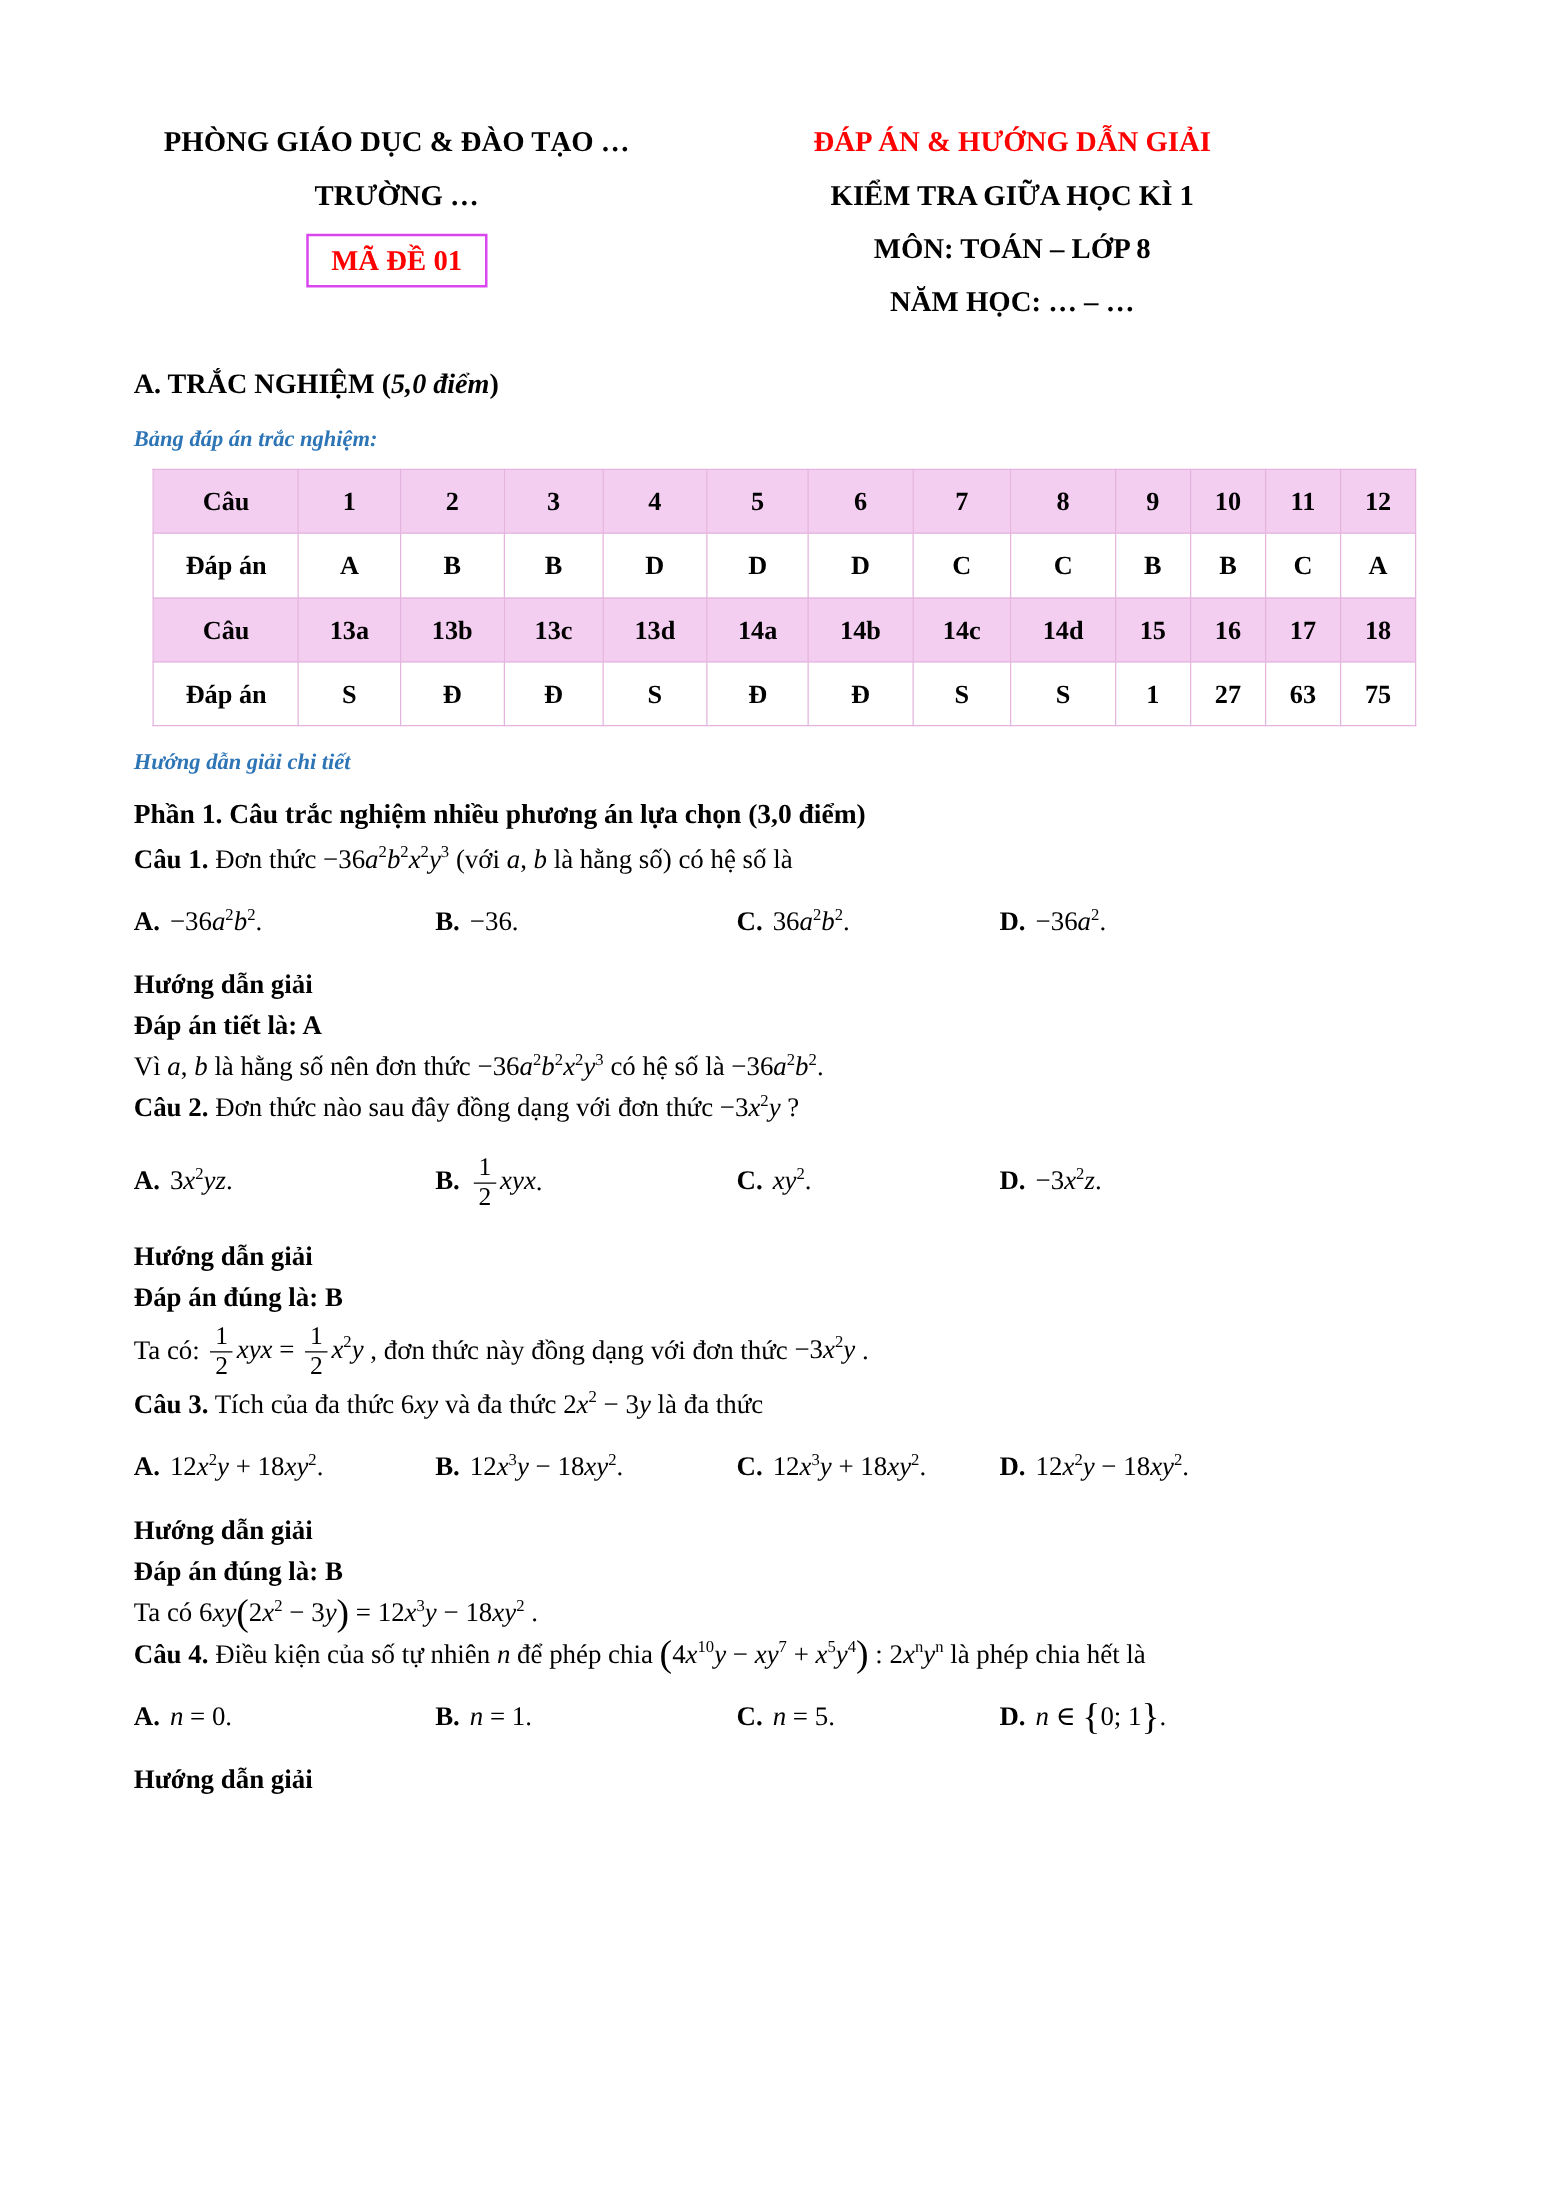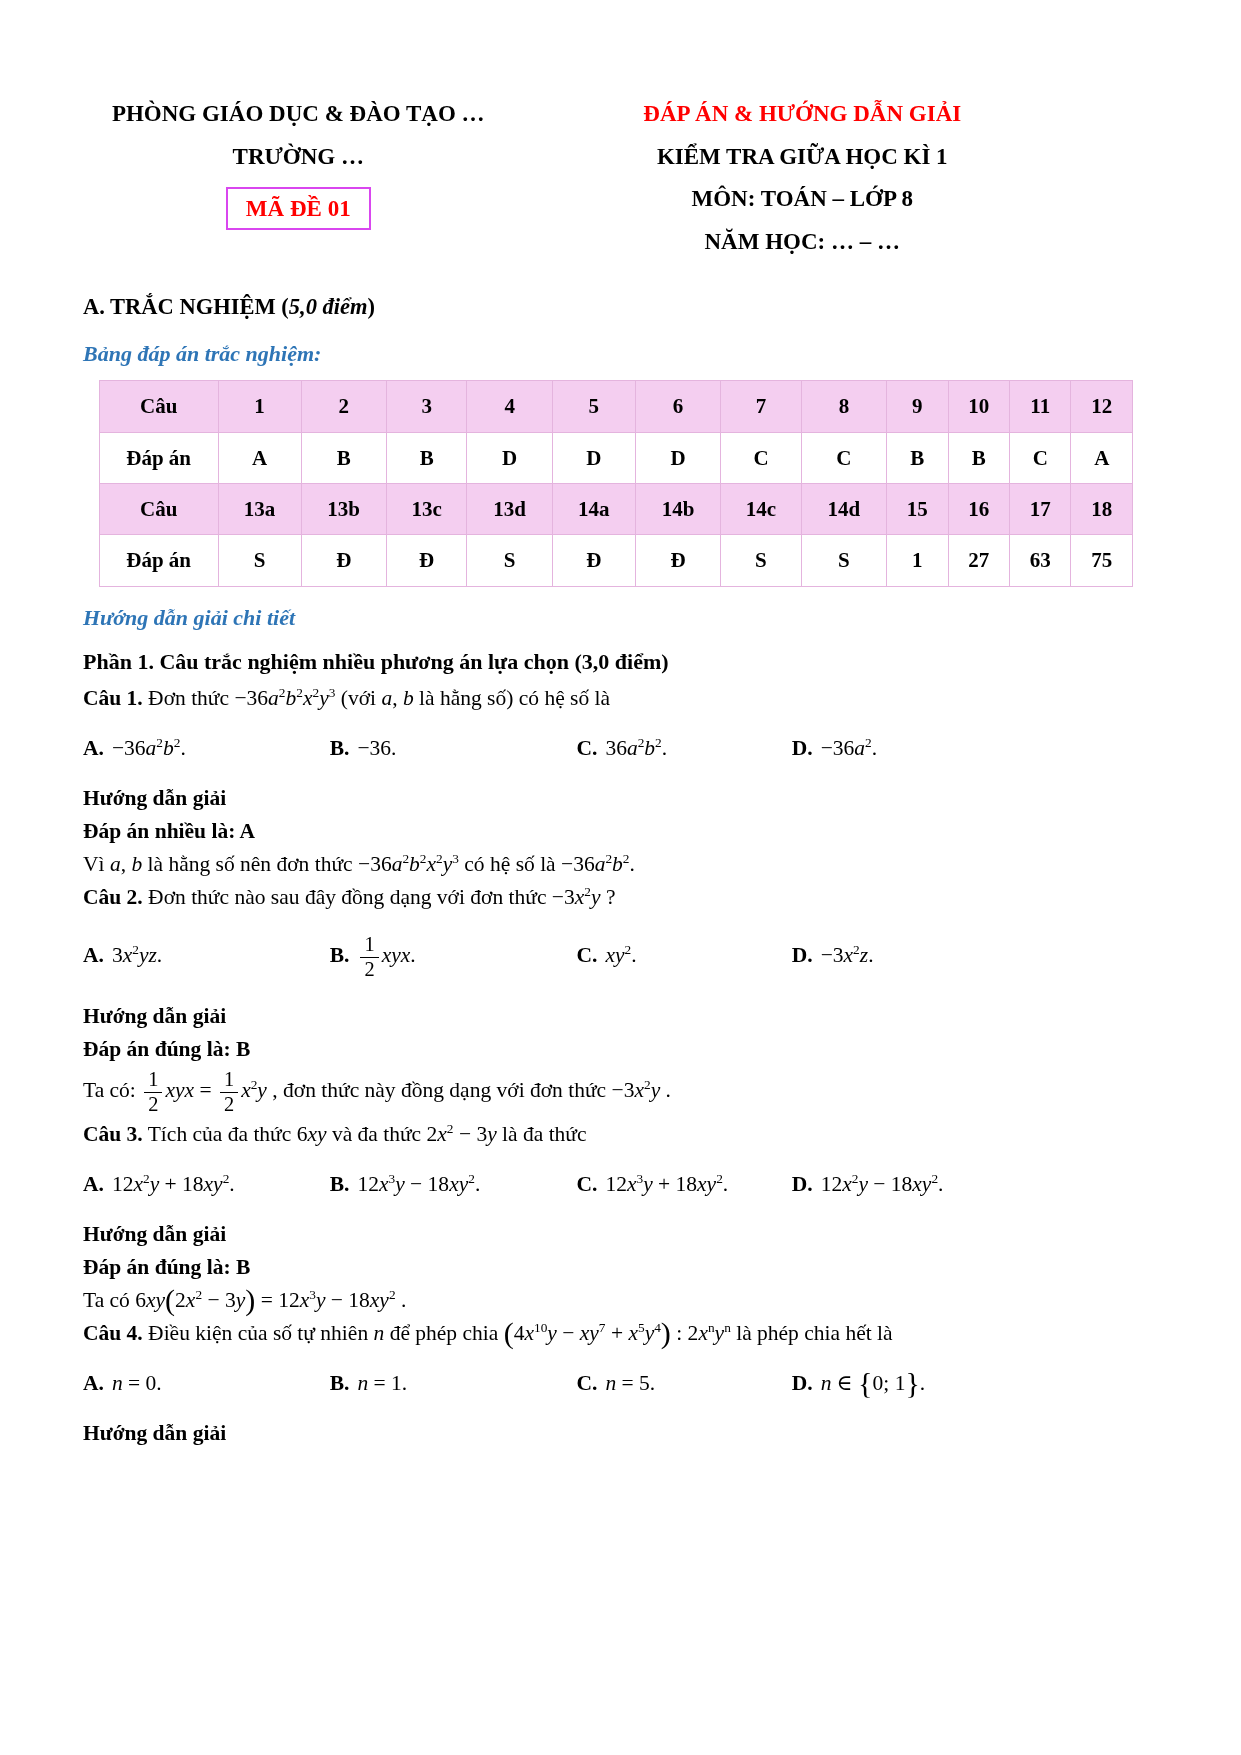--- a/index.html
+++ b/index.html
@@ -8,34 +8,34 @@
     --shade:#f4cef0;
     --tborder:#e4b4de;
   }
   *{margin:0;padding:0;box-sizing:border-box;}
   html,body{background:#ffffff;}
   body{
     width:1241px;min-height:1755px;margin:0 auto;
     font-family:"Liberation Serif","DejaVu Serif",serif;
     color:#000;font-size:21.5px;line-height:1.35;
   }
-  .page{padding:100px 108px 60px 83px;}
+  .page{padding:100px 108px 60px 107px;}
 
   
   .header{display:flex;margin-bottom:22px;}
   .header-left{width:41%;text-align:center;}
   .header-right{width:47%;margin-left:4%;text-align:center;}
   .hline{font-weight:bold;font-size:23px;margin-bottom:15px;line-height:1.2;}
   .red{color:var(--red);}
   .exam-code-box{display:inline-block;border:2px solid #d946ef;padding:4px 18px;margin-top:2px;}
   .exam-code-box .code{color:var(--red);font-weight:bold;font-size:23px;}
 
   
   .section-title{font-weight:bold;font-size:22.5px;margin:10px 0 16px;}
-  .blue-label{color:var(--blue);font-weight:bold;font-style:italic;font-size:22px;margin:16px 0 12px;}
+  .blue-label{color:var(--blue);font-weight:bold;font-style:italic;font-size:18px;margin:16px 0 12px;}
   .part-heading{font-weight:bold;font-size:22px;margin:14px 0 8px;}
 
   
   table.answers{border-collapse:collapse;width:98.5%;margin:12px 0 16px 1.5%;}
   .answers td{
     border:1.5px solid var(--tborder);
     text-align:center;font-weight:bold;font-size:21px;
     padding:11px 4px;background:#fff;
   }
   .answers td.label-col{width:11.5%;margin-left:48px;}
@@ -171,21 +171,21 @@
       <div class="opt">
           <span class="opt-letter">C.</span>
           <span><span class="m">36<i>a</i><sup>2</sup><i>b</i><sup>2</sup></span>.</span>
         </div>
       <div class="opt">
           <span class="opt-letter">D.</span>
           <span><span class="m">−36<i>a</i><sup>2</sup></span>.</span>
         </div>
     </div>
     <p class="guide">Hướng dẫn giải</p>
-    <p class="answer">Đáp án nhiều là: A</p>
+    <p class="answer">Đáp án tiết là: A</p>
     <p class="solution">Vì <span class="m"><i>a</i></span>, <span class="m"><i>b</i></span> là hằng số nên đơn thức <span class="m">−36<i>a</i><sup>2</sup><i>b</i><sup>2</sup><i>x</i><sup>2</sup><i>y</i><sup>3</sup></span> có hệ số là <span class="m">−36<i>a</i><sup>2</sup><i>b</i><sup>2</sup></span>.</p>
   </div>
 
   <div class="qblock">
     <p class="q-text"><span class="q-label">Câu 2.</span> <span>Đơn thức nào sau đây đồng dạng với đơn thức <span class="m">−3<i>x</i><sup>2</sup><i>y</i></span> ?</span></p>
     <div class="options">
       <div class="opt">
           <span class="opt-letter">A.</span>
           <span><span class="m">3<i>x</i><sup>2</sup><i>yz</i></span>.</span>
         </div>

